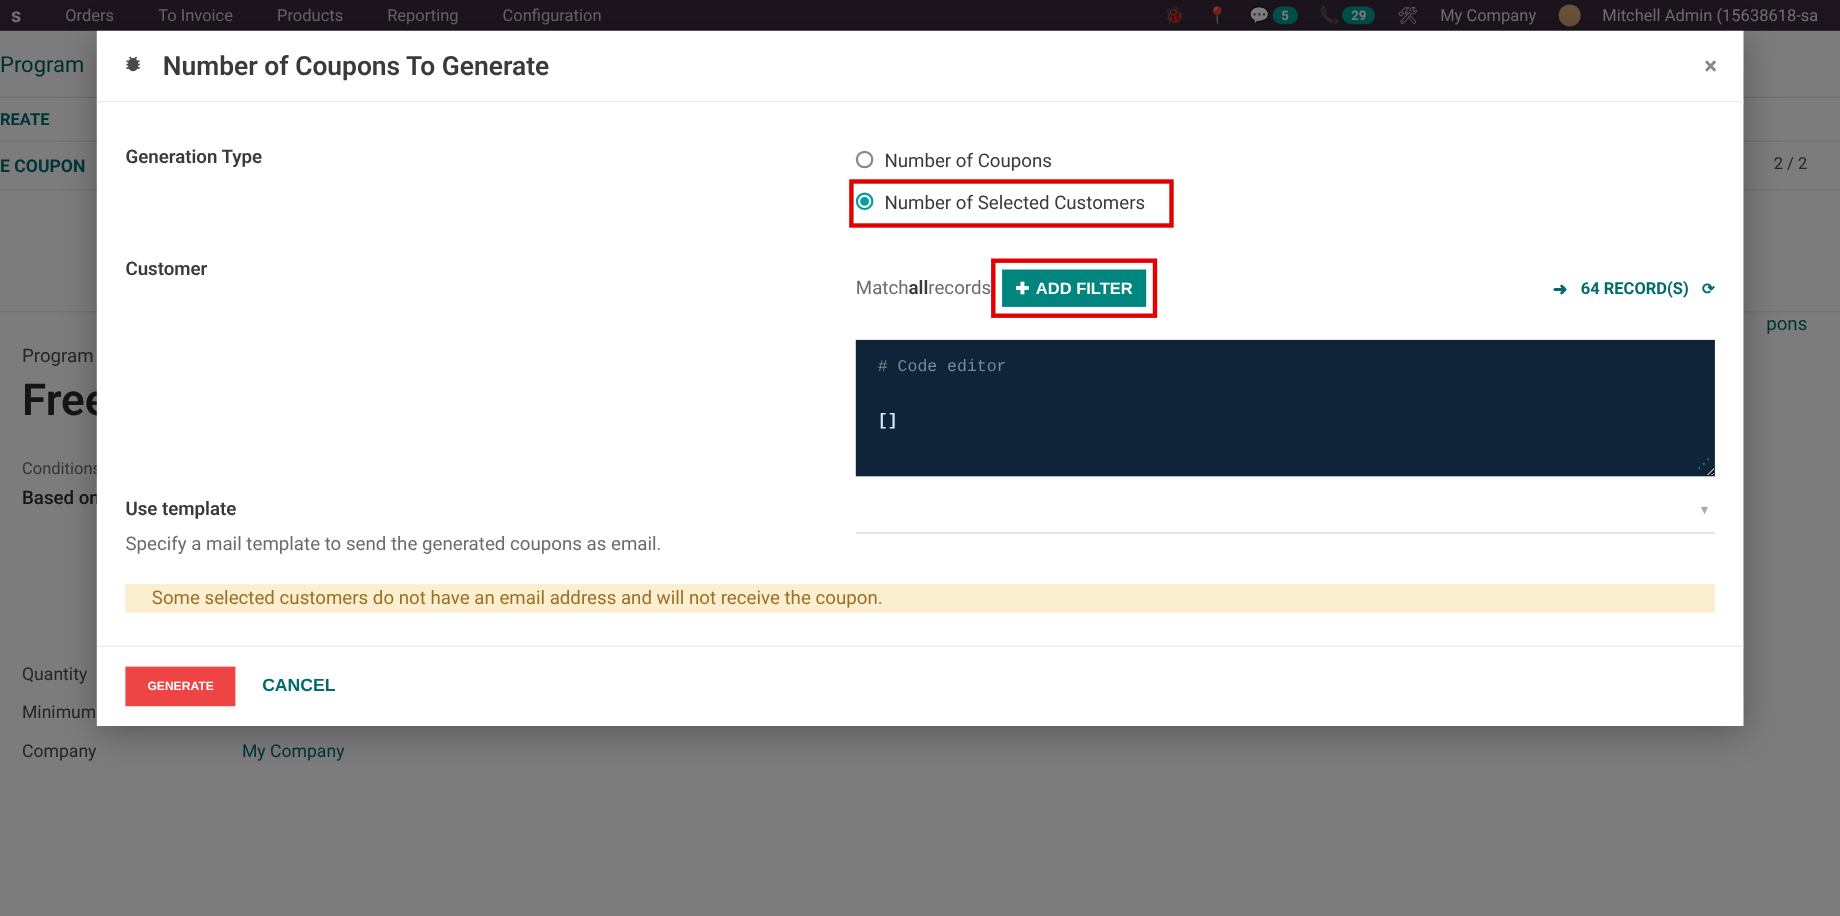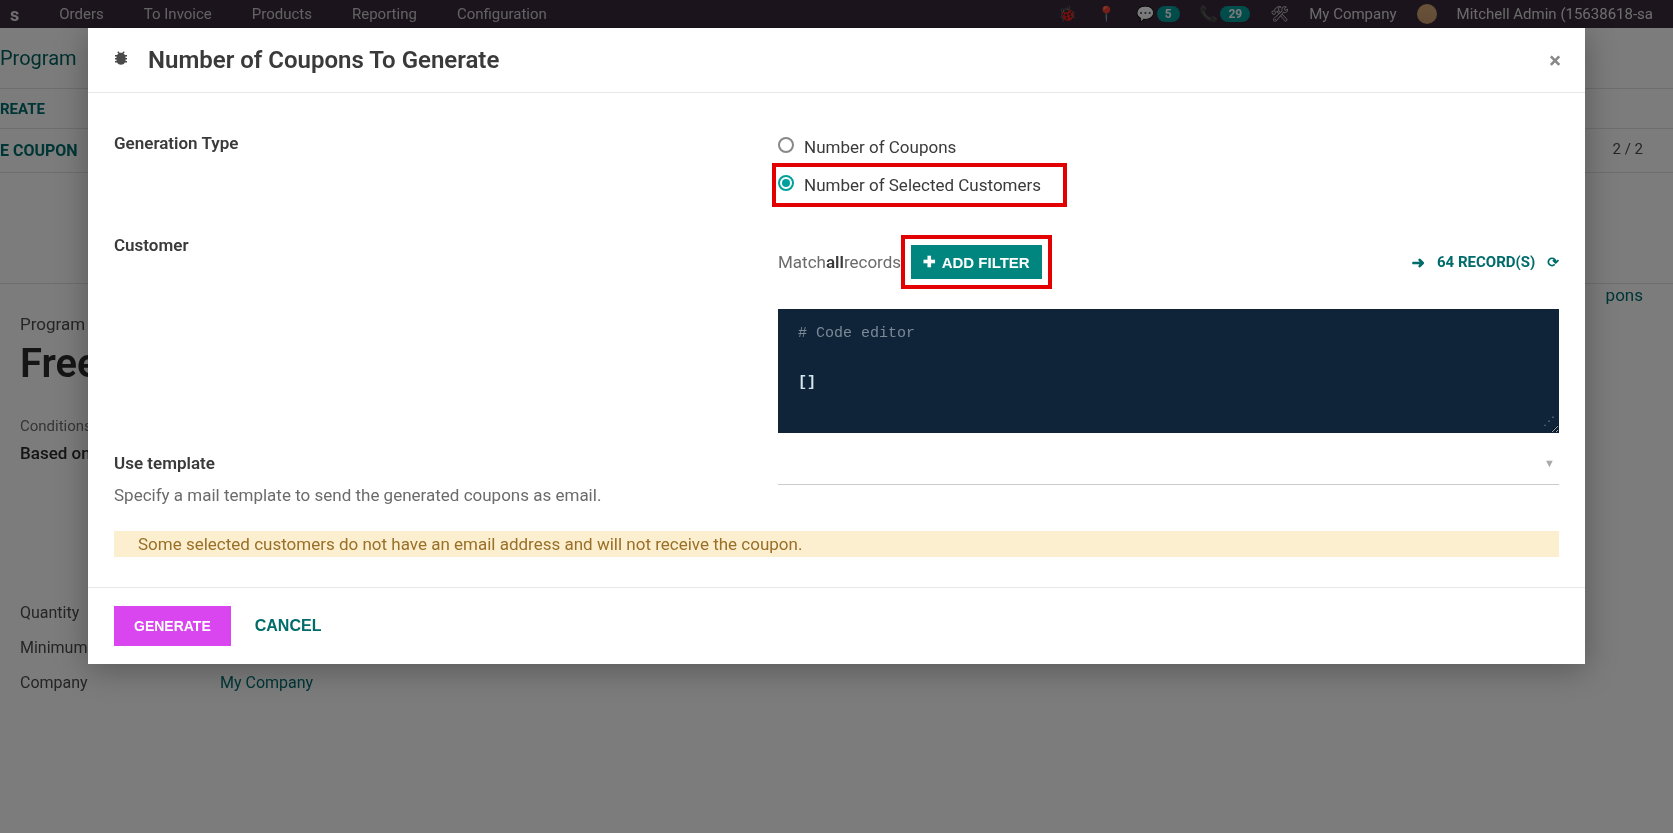--- a/index.html
+++ b/index.html
@@ -300,25 +300,25 @@
     }
     
     .modal-footer {
       border-top: 1px solid #e8e8e8;
       padding: 18px 26px;
       display: flex;
       gap: 24px;
       align-items: center;
     }
     .btn-generate {
-      background: #d946ef;
+      background: #ef4444;
       color: white;
       border: none;
       padding: 12px 20px;
-      font-size: 14px;
+      font-size: 11px;
       font-weight: bold;
       cursor: pointer;
     }
     .btn-cancel {
       background: none;
       border: none;
       color: #006b6b;
       font-size: 16px;
       font-weight: bold;
       cursor: pointer;

